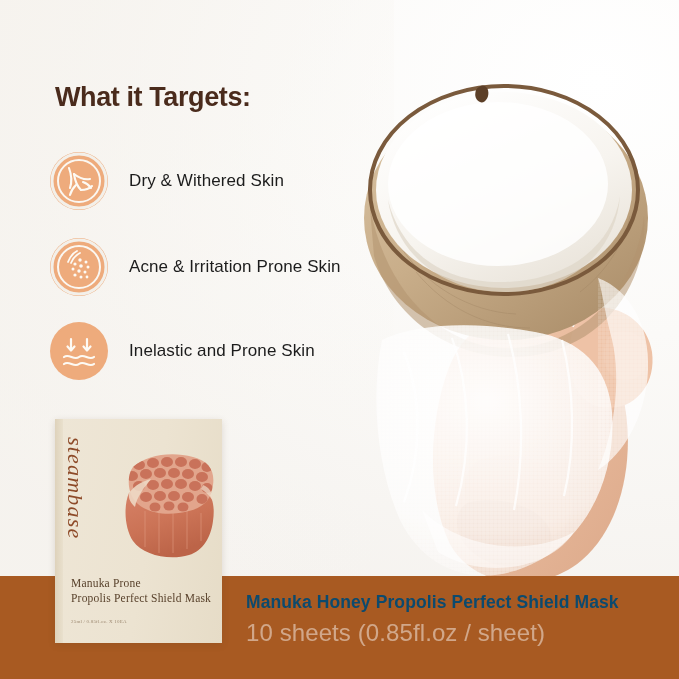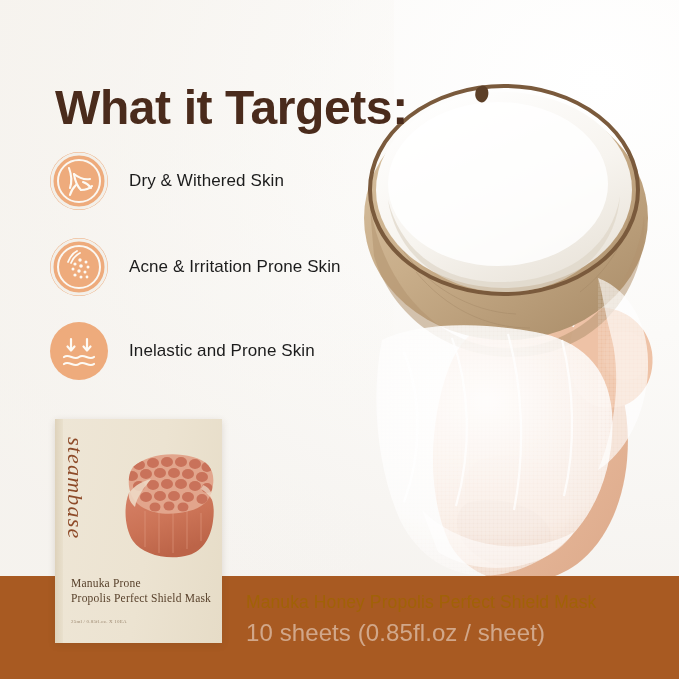--- a/index.html
+++ b/index.html
@@ -29,21 +29,21 @@
     left: 0; top: 0;
     width: 58%; height: 86%;
     background: linear-gradient(110deg, rgba(246,243,238,0.9) 0%, rgba(248,246,242,0.25) 70%, rgba(255,255,255,0) 100%);
   }
 
   
   .headline {
     position: absolute;
     left: 55px;
     top: 84px;
-    font-size: 48px;
+    font-size: 27px;
     font-weight: bold;
     letter-spacing: -0.4px;
     color: #4a2b1c;
     line-height: 1;
     white-space: nowrap;
   }
 
   
   .bullet {
     position: absolute;
@@ -172,22 +172,22 @@
     top: 576px;
     width: 679px;
     height: 103px;
     background: #a85a22;
   }
   .banner-title {
     position: absolute;
     left: 246px;
     top: 592px;
     font-size: 17.5px;
-    font-weight: normal;
-    color: #a16207;
+    font-weight: bold;
+    color: #0c4a6e;
     letter-spacing: 0.1px;
     white-space: nowrap;
   }
   .banner-sub {
     position: absolute;
     left: 246px;
     top: 619px;
     font-size: 24px;
     color: rgba(255,255,255,0.47);
     letter-spacing: 0.1px;

